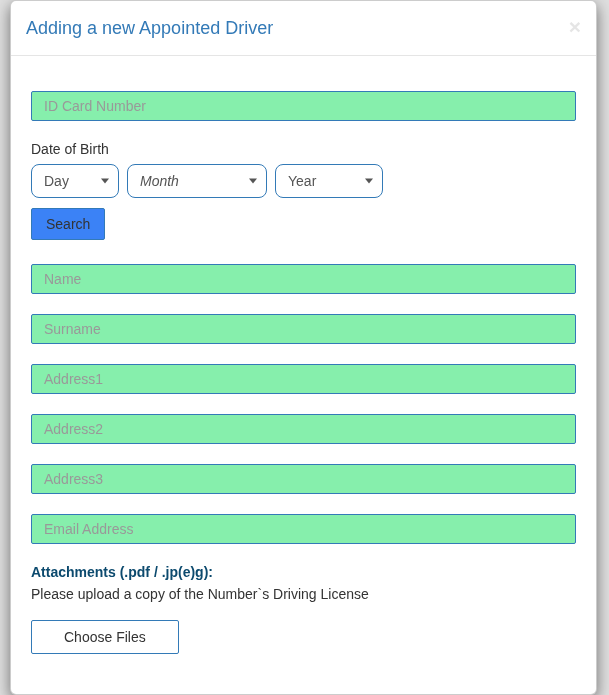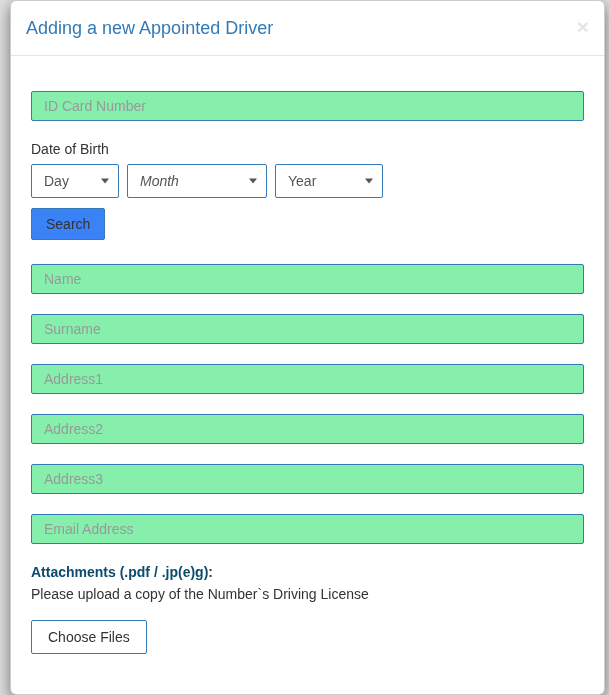--- a/index.html
+++ b/index.html
@@ -14,21 +14,21 @@
       background: #e0e0e0;
       width: 609px;
       height: 695px;
       overflow: hidden;
       position: relative;
     }
     .modal {
       position: absolute;
       top: 0;
       left: 10px;
-      right: 4px;
+      right: 12px;
       background: #fff;
       border: 1px solid rgba(0,0,0,0.2);
       border-radius: 6px;
       box-shadow: 0 5px 15px rgba(0,0,0,0.5);
       z-index: 10;
       height: 695px;
       display: flex;
       flex-direction: column;
     }
     .modal-header {
@@ -96,21 +96,21 @@
     }
     .select {
       appearance: none;
       -webkit-appearance: none;
       height: 34px;
       padding: 6px 30px 6px 12px;
       font-size: 14px;
       color: #555;
       background: #fff;
       border: 1px solid #337ab7;
-      border-radius: 2px;
+      border-radius: 8px;
       outline: none;
       cursor: pointer;
     }
     .select-day { width: 88px; }
     .select-month { width: 140px; font-style: italic; }
     .select-year { width: 108px; }
     .select-caret {
       position: absolute;
       right: 10px;
       top: 50%;
@@ -141,21 +141,21 @@
       margin-bottom: 6px;
     }
     .attachments-hint {
       font-size: 14px;
       color: #333;
       margin-bottom: 18px;
       font-weight: 400;
     }
     .choose-files-btn {
       display: inline-block;
-      padding: 8px 16px;
+      padding: 8px 32px;
       font-size: 14px;
       font-weight: 400;
       color: #333;
       background: #fff;
       border: 1px solid #337ab7;
       border-radius: 2px;
       cursor: pointer;
     }
   </style>
 </head>

